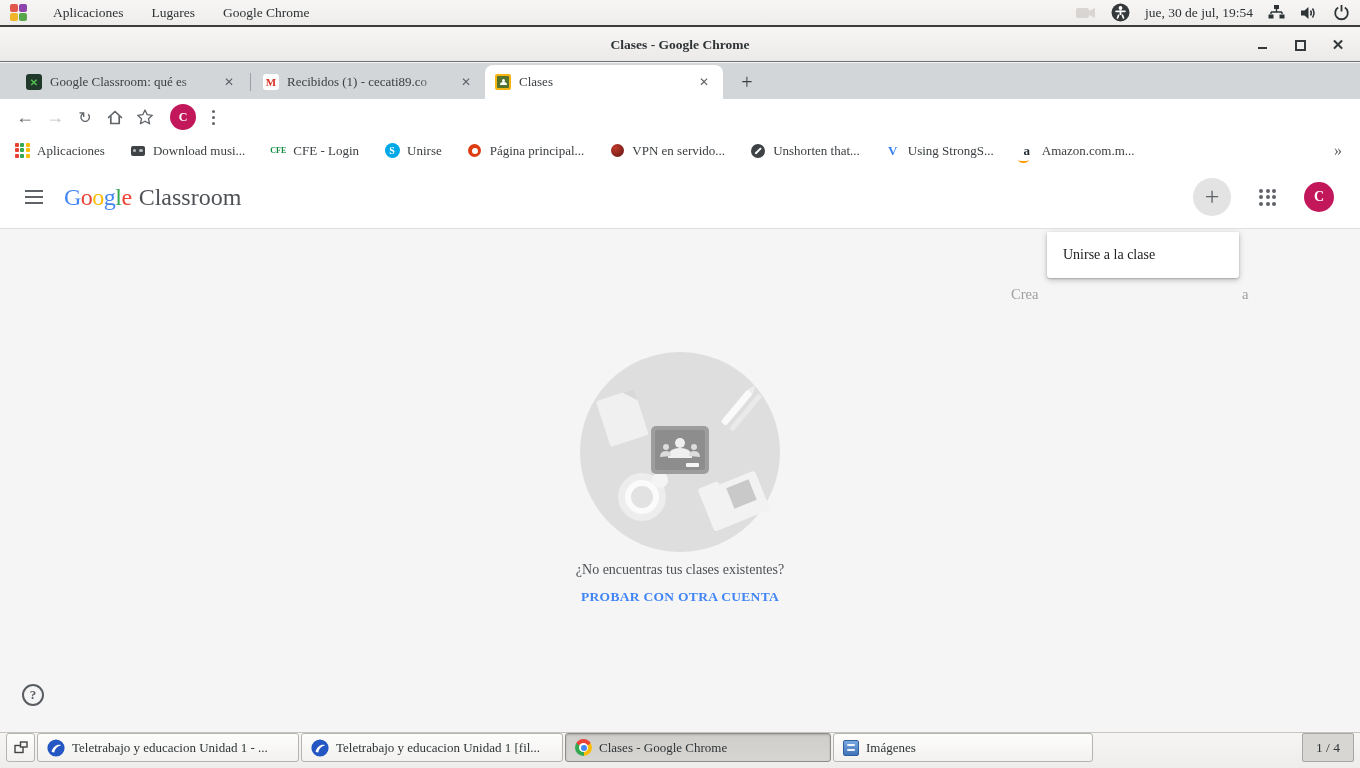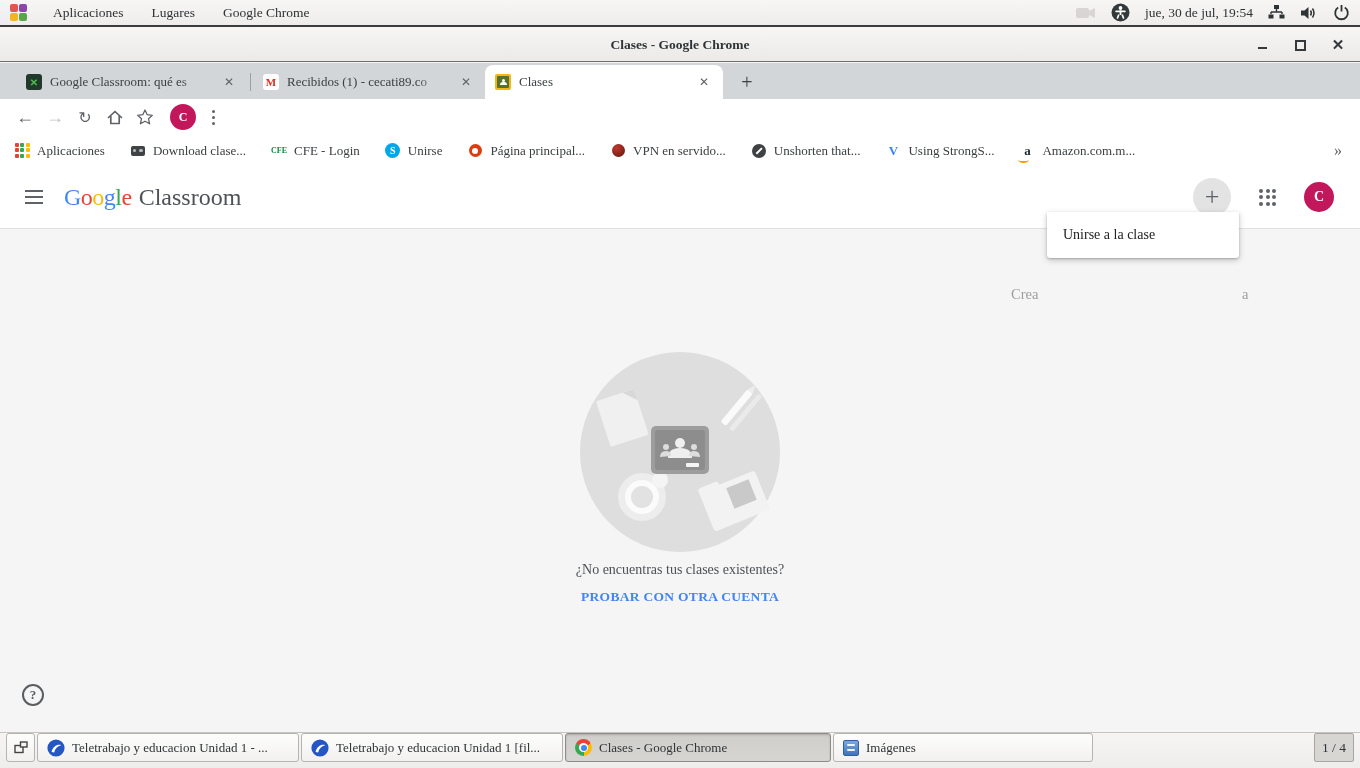--- a/index.html
+++ b/index.html
@@ -116,37 +116,37 @@
   .frag-left { left:1011px; }
   .frag-right { left:1242px; }
   .illustration { position:absolute; left:580px; top:122px; }
   .caption { position:absolute; top:332px; width:100%; text-align:center; font-size:14px; color:#4d5156; }
   .trylink { position:absolute; top:359px; width:100%; text-align:center; font-size:13.5px; font-weight:bold;
     color:#4285f4; letter-spacing:0.3px; cursor:pointer; }
   .helpbtn { position:absolute; left:22px; top:454px; width:22px; height:22px; border:2px solid #5a5e62; border-radius:50%;
     display:flex; align-items:center; justify-content:center; font-size:13px; font-weight:bold; color:#5a5e62; cursor:pointer; }
 
   
-  .dropdown { position:absolute; left:1047px; top:212px; width:192px; background:#fff; z-index:20;
+  .dropdown { position:absolute; left:1047px; top:232px; width:192px; background:#fff; z-index:20;
     border-radius:0 0 3px 3px; box-shadow:0 1px 2px rgba(0,0,0,.2), 0 2px 6px rgba(0,0,0,.22); padding:7px 0; }
   .dd-item { height:32px; line-height:32px; padding:0 16px; font-size:14px; color:#212121; cursor:pointer; }
 
   
   .taskbar { position:absolute; top:732px; left:0; width:1360px; height:36px;
     background:linear-gradient(#f6f5f4,#eeedec); border-top:1px solid #c6c4c1;
     display:flex; align-items:flex-start; padding:0 6px; gap:2px; }
   .tbtn { height:29px; border:1px solid #b6b4b1; border-radius:3px; background:linear-gradient(#fdfdfc,#f2f1ef);
     display:flex; align-items:center; gap:7px; padding:0 9px; font-size:13px; color:#2e3436; cursor:pointer; overflow:hidden; }
   .tbtn span { white-space:nowrap; overflow:hidden; }
   .tbtn.active { background:linear-gradient(#cfcecb,#d7d5d2); border-color:#8e8c89; box-shadow:inset 0 1px 2px rgba(0,0,0,.18); }
   .tb-desktop { width:29px; justify-content:center; padding:0; }
   .tb-1,.tb-2 { width:262px; }
   .tb-3 { width:266px; }
   .tb-4 { width:260px; }
-  .pager { margin-left:auto; width:40px; height:29px; background:#d8d6d3; border:1px solid #a8a6a3; border-radius:2px;
+  .pager { margin-left:auto; width:52px; height:29px; background:#d8d6d3; border:1px solid #a8a6a3; border-radius:2px;
     display:flex; align-items:center; justify-content:center; font-size:13.5px; color:#2e3436; cursor:pointer; }
   .ic-cabinet { width:16px; height:16px; border-radius:2px; background:linear-gradient(#7aa7e0,#3f74b8); border:1px solid #2f5f9e;
     display:flex; flex-direction:column; justify-content:space-evenly; flex:none; }
   .ic-cabinet i { display:block; width:8px; height:2px; background:rgba(255,255,255,.9); margin:0 auto; border-radius:1px; }
   .chrome-ball { width:17px; height:17px; border-radius:50%; position:relative; flex:none;
     background:conic-gradient(from 300deg, #ea4335 0 120deg, #fbbc05 120deg 240deg, #34a853 240deg 360deg); }
   .chrome-ball::after { content:""; position:absolute; inset:4px; background:#fff; border-radius:50%; }
   .chrome-ball::before { content:""; position:absolute; inset:5.5px; background:#4285f4; border-radius:50%; z-index:2; }
   .wps-ball { flex:none; }
 </style>
@@ -266,21 +266,21 @@
         <i style="background:#e94235"></i>
           <i style="background:#34a853"></i>
           <i style="background:#fbbc05"></i>
       </span>
       <span>Aplicaciones</span>
     </div>
     <div class="bm">
       <span class="bm-ic">
           <span class="ic-boombox"></span>
         </span>
-      <span>Download clase...</span>
+      <span>Download musi...</span>
     </div>
     <div class="bm">
       <span class="bm-ic ic-cfe">CFE</span>
       <span>CFE - Login</span>
     </div>
     <div class="bm">
       <span class="bm-ic">
           <span class="ic-skype">S</span>
         </span>
       <span>Unirse</span>

